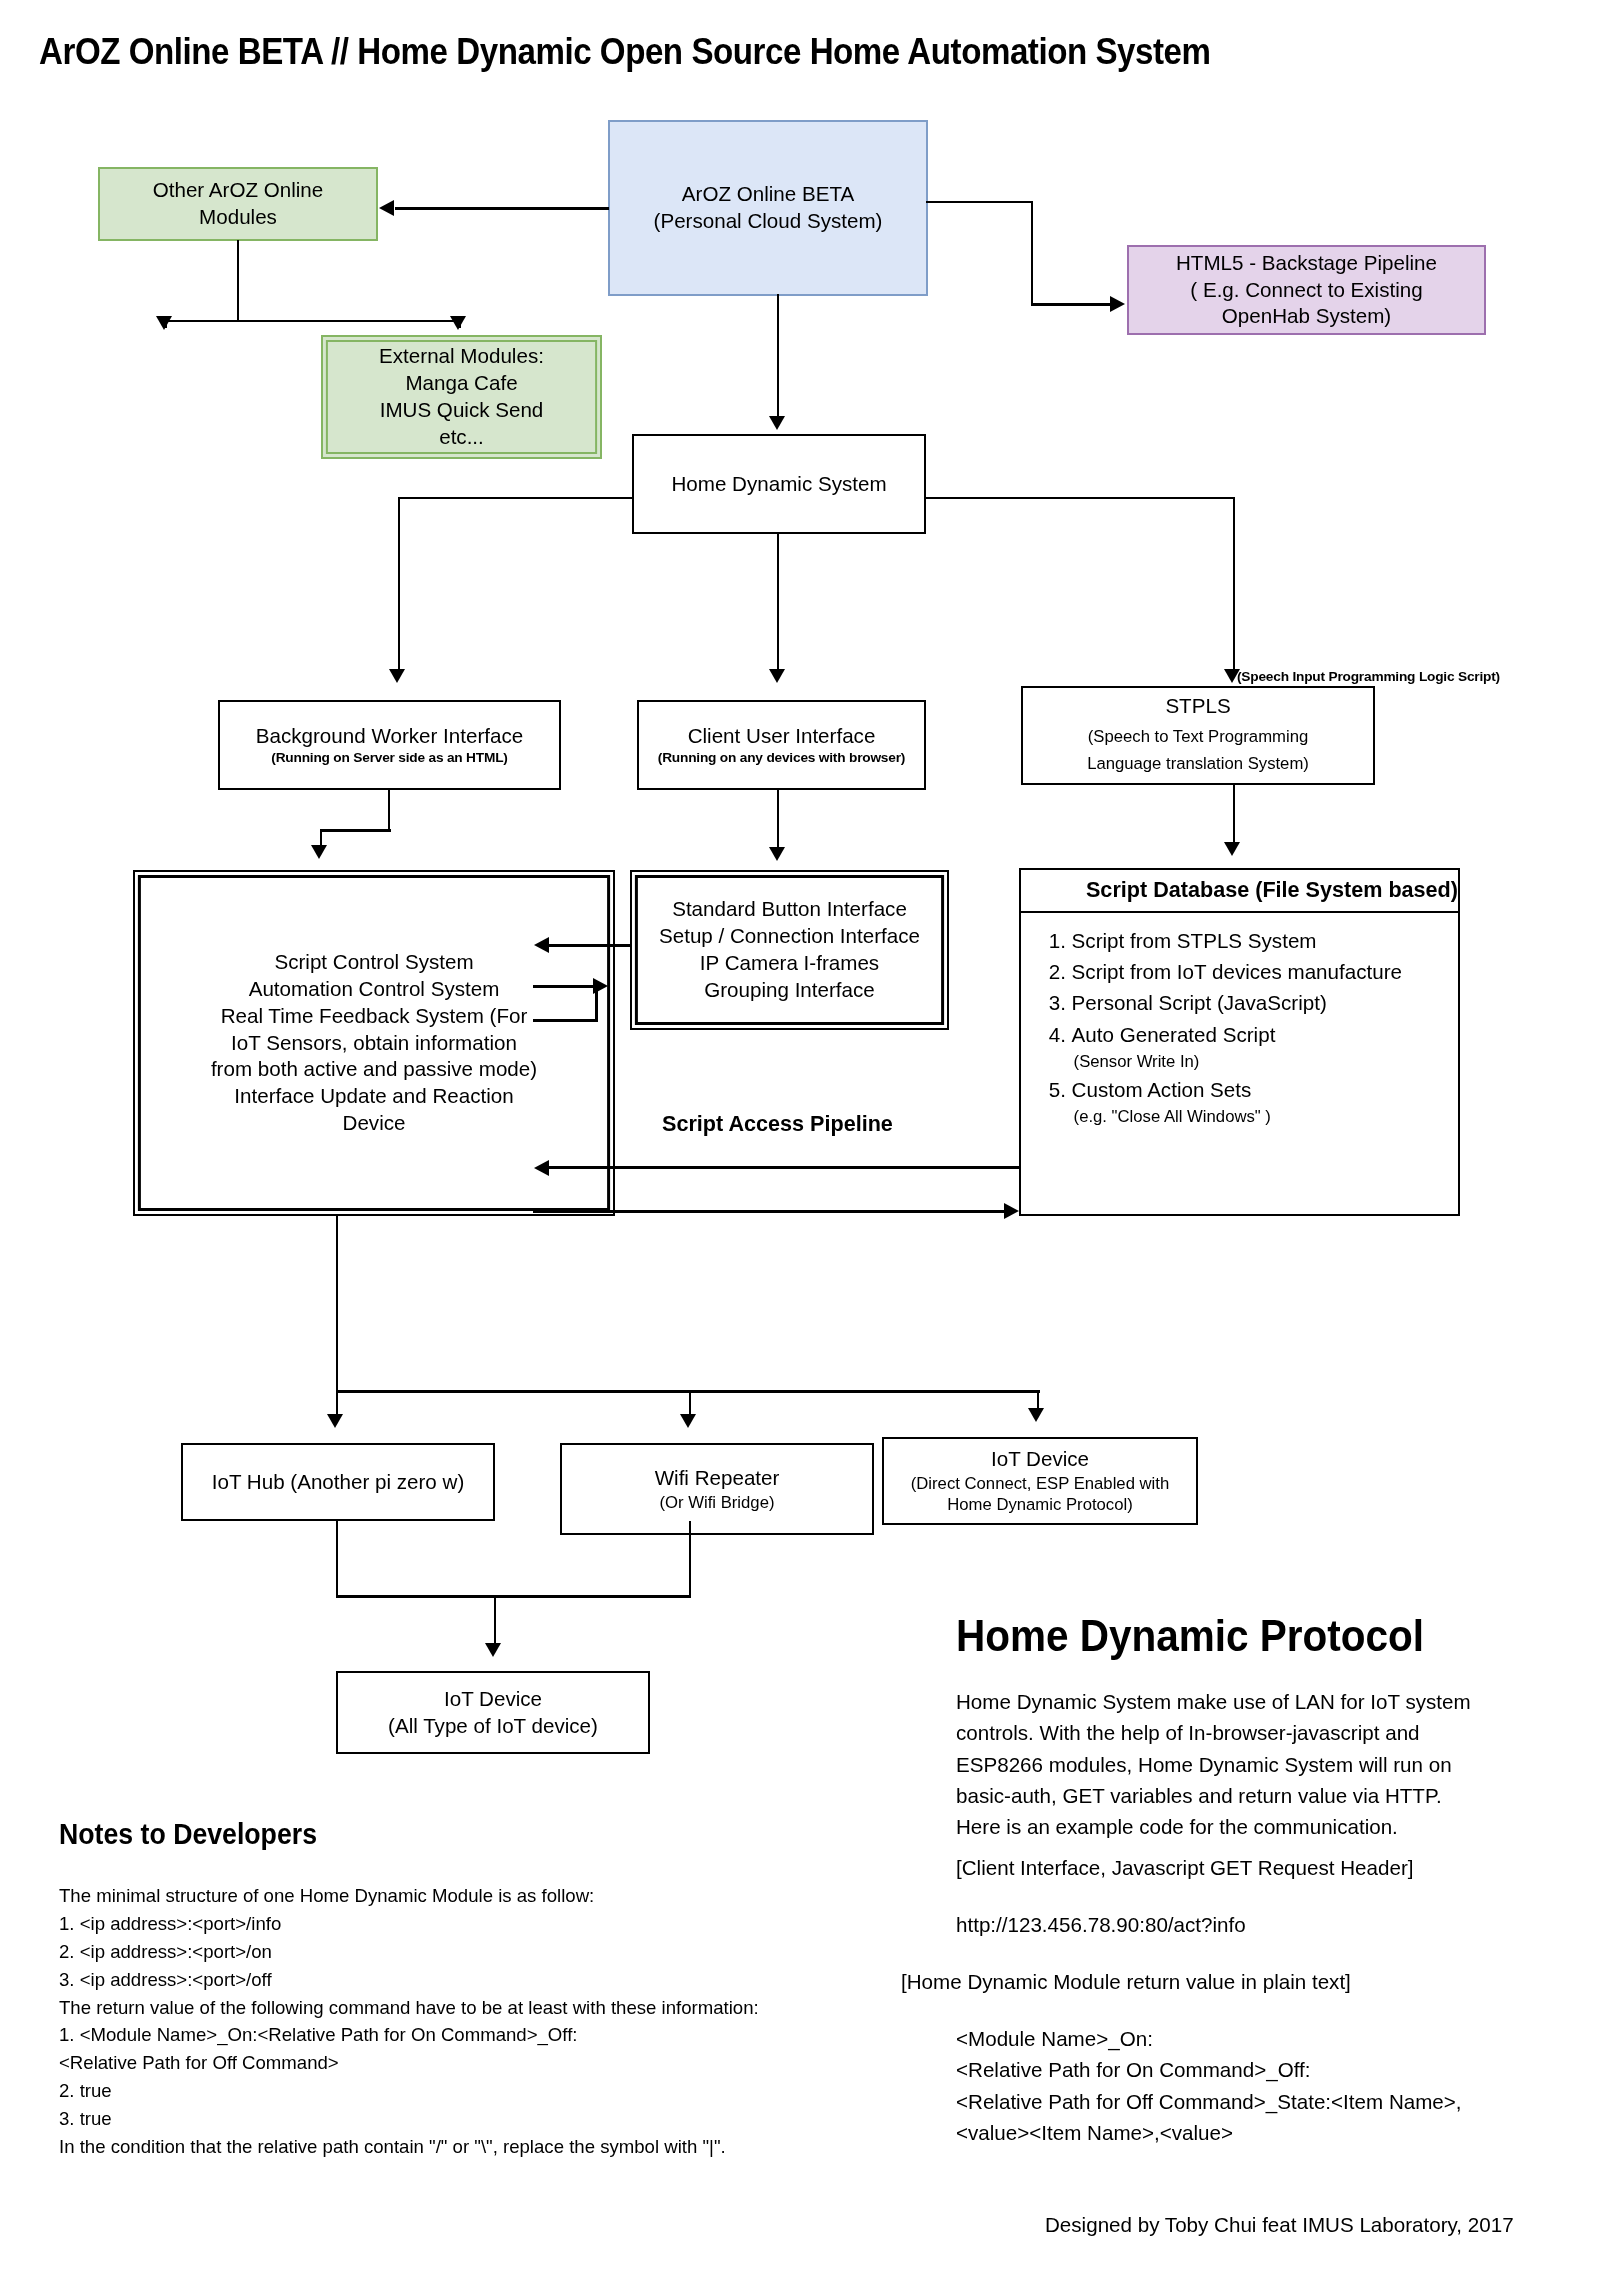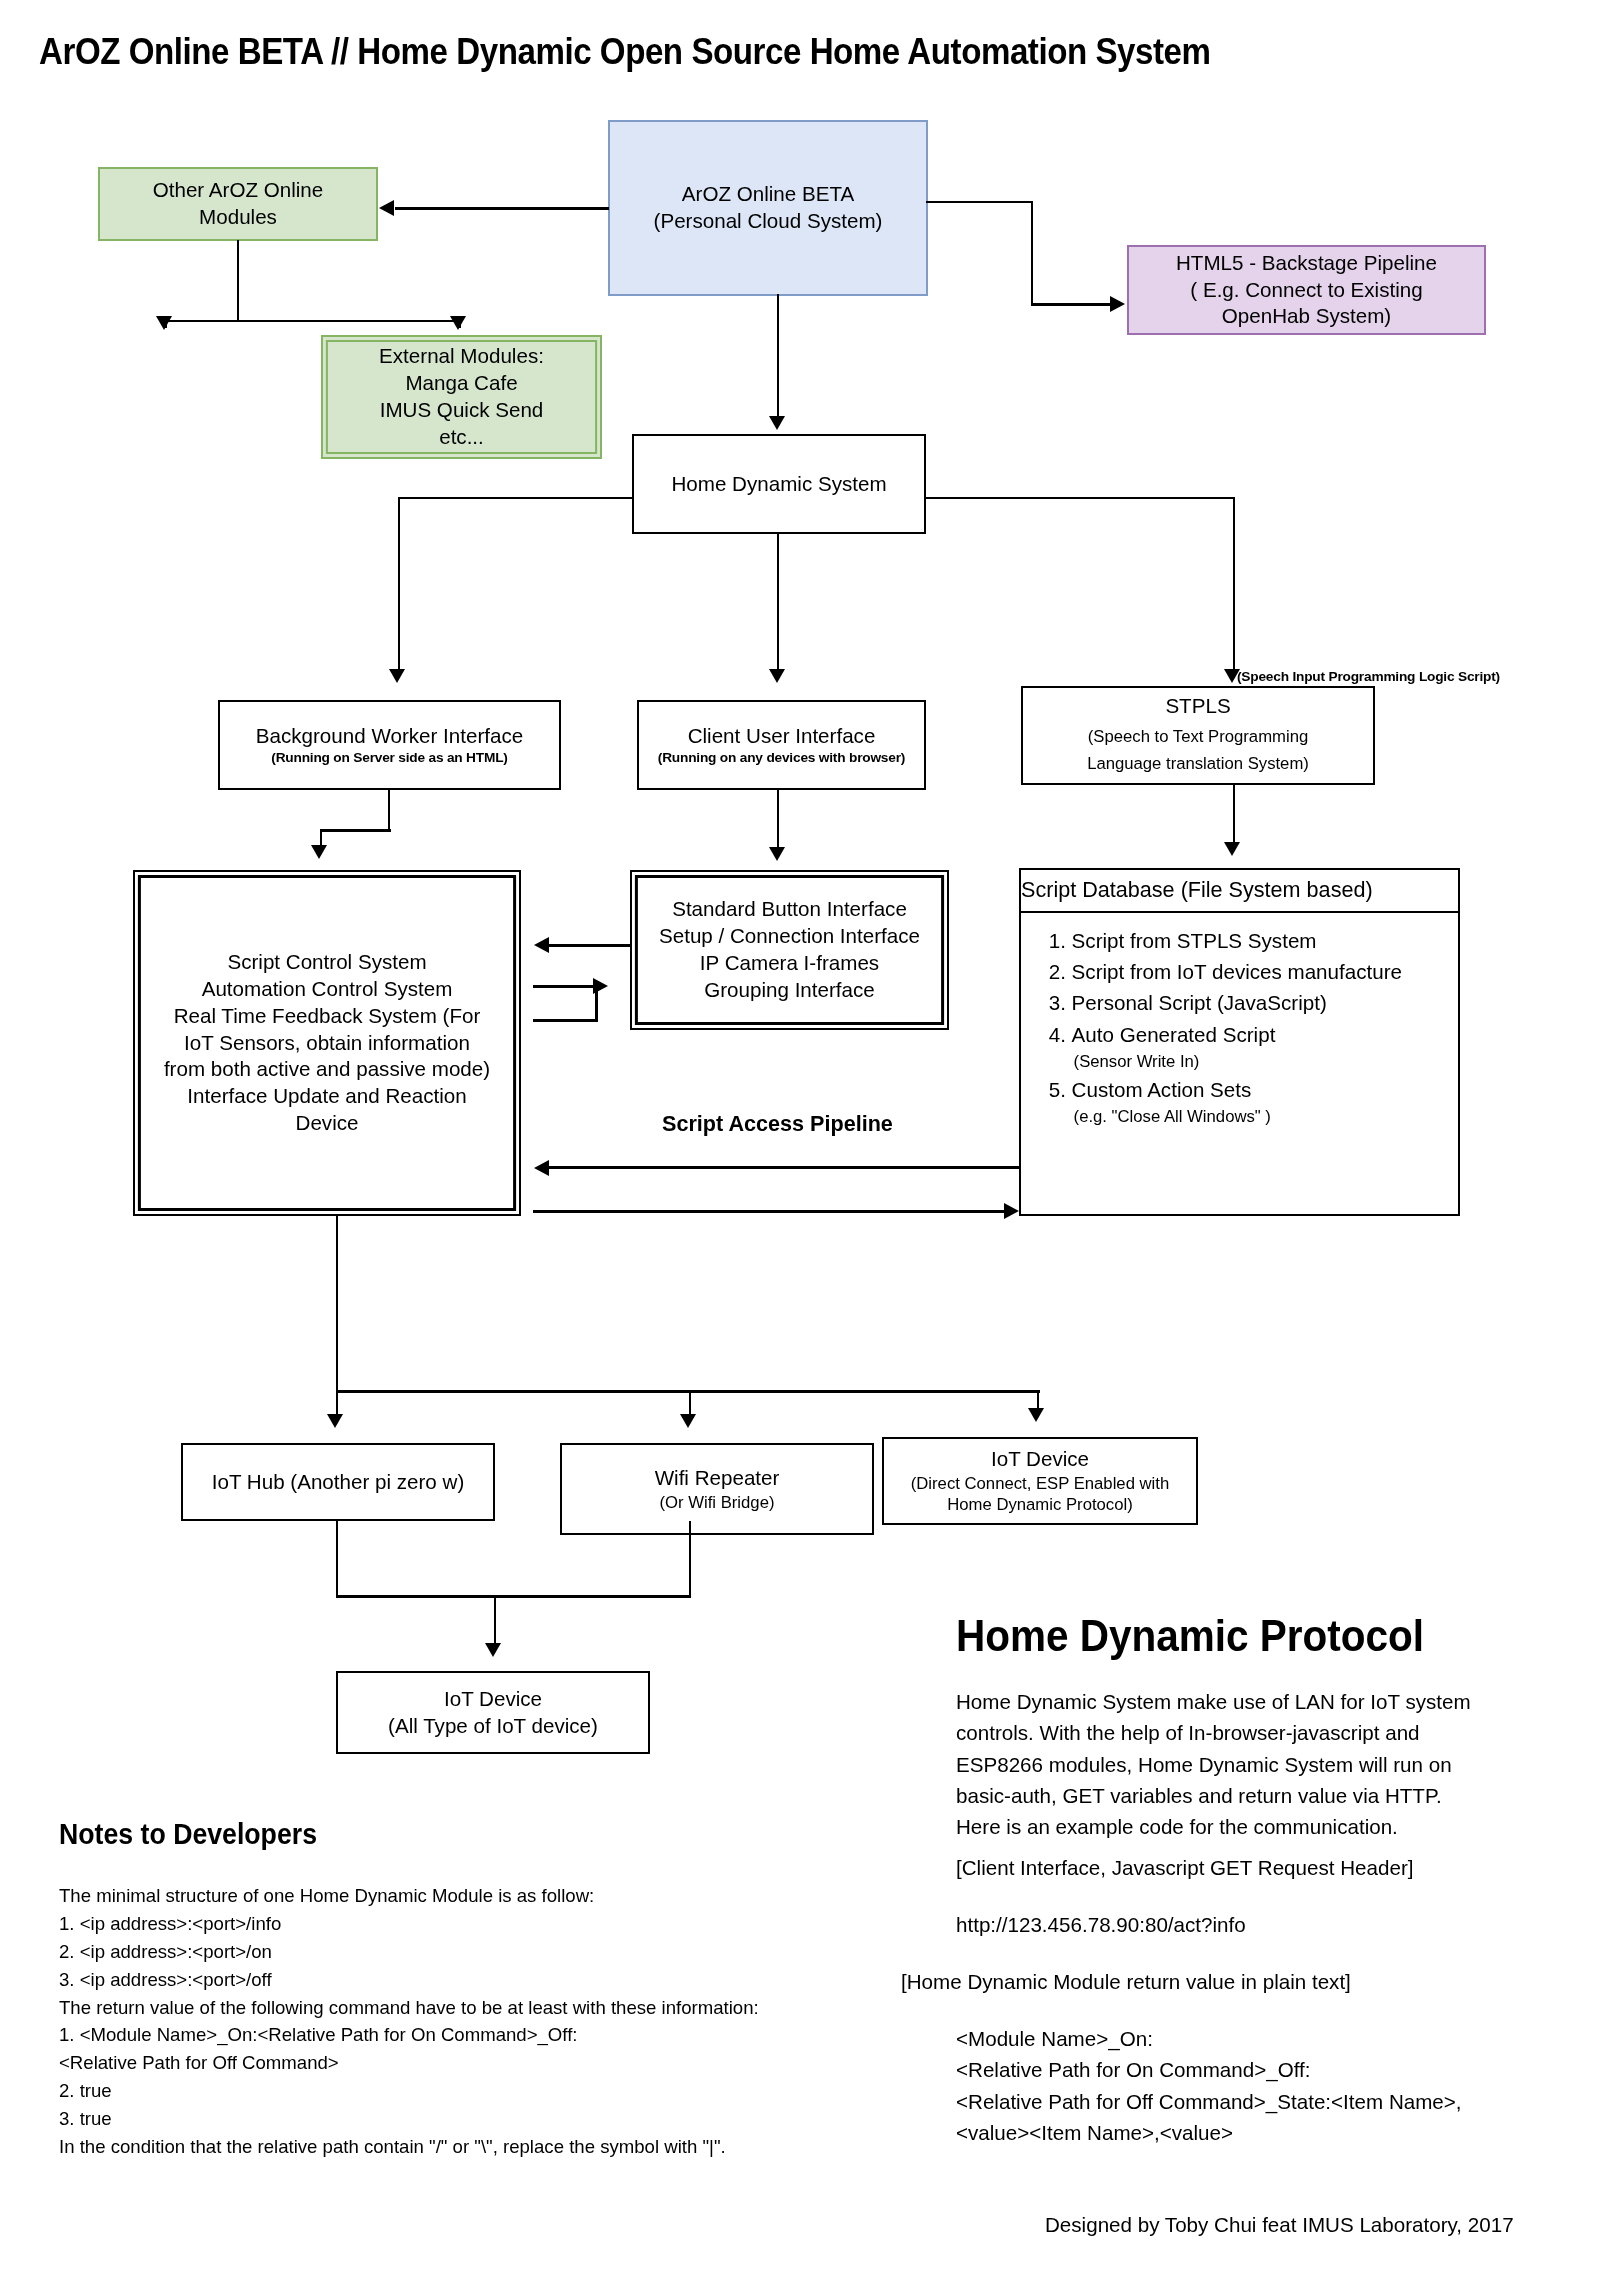--- a/index.html
+++ b/index.html
@@ -97,23 +97,23 @@
   }
 
   
   .node.listbox {
     display: block;
     text-align: left;
     padding: 0;
     justify-content: flex-start;
   }
   .db-head {
-    font-weight: normal;
+    font-weight: bold;
     font-size: 21.6px;
-    text-align: left;
+    text-align: right;
     padding: 5.9px 0 6.9px 0;
     border-bottom: 2.9px solid #000000;
   }
   .db-body { padding: 11.8px 0 0 17.6px; }
   .db-body ol { margin: 0; padding-left: 33px; font-size: 20.6px; line-height: 1.52; }
   .db-body li { margin: 0; }
   .db-note { font-size: 16.7px; display: block; margin-left: 2px; line-height: 1.45; }
 
   
   .ln-h, .ln-v {
@@ -217,21 +217,21 @@
     <span class="ln sub">(Running on any devices with browser)</span>
   </div>
 
   <div class="label-small" style="left:1237px; top:669px;">(Speech Input Programming Logic Script)</div>
   <div class="node" style="left:1021px; top:686px; width:354px; height:99px; justify-content:flex-start; padding-top:4.9px;">
     <span class="ln">STPLS</span>
     <span class="ln sub2" style="margin-top:5.9px;">(Speech to Text Programming</span>
     <span class="ln sub2" style="margin-top:5.9px;">Language translation System)</span>
   </div>
 
-  <div class="node dbl" style="left:133px; top:870px; width:388px; height:346px;">
+  <div class="node dbl" style="left:133px; top:870px; width:482px; height:346px;">
     <span class="ln">Script Control System</span>
     <span class="ln">Automation Control System</span>
     <span class="ln">Real Time Feedback System (For</span>
     <span class="ln">IoT Sensors, obtain information</span>
     <span class="ln">from both active and passive mode)</span>
     <span class="ln">Interface Update and Reaction</span>
     <span class="ln">Device</span>
   </div>
 
   <div class="node dbl" style="left:630px; top:870px; width:319px; height:160px;">

